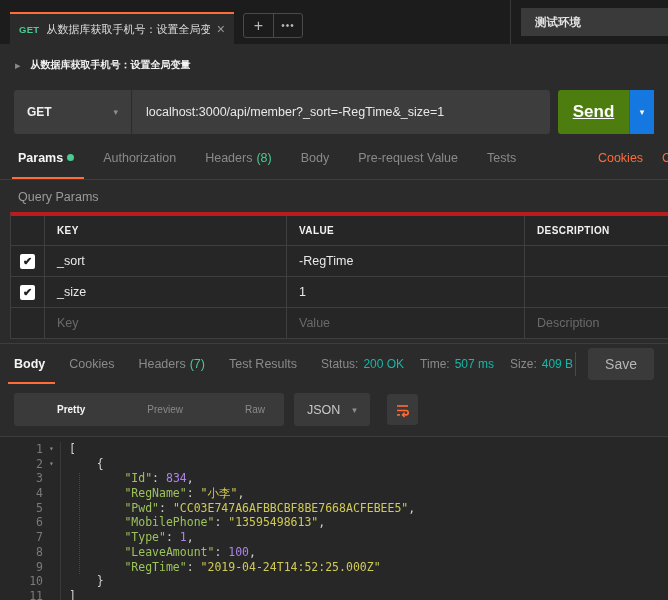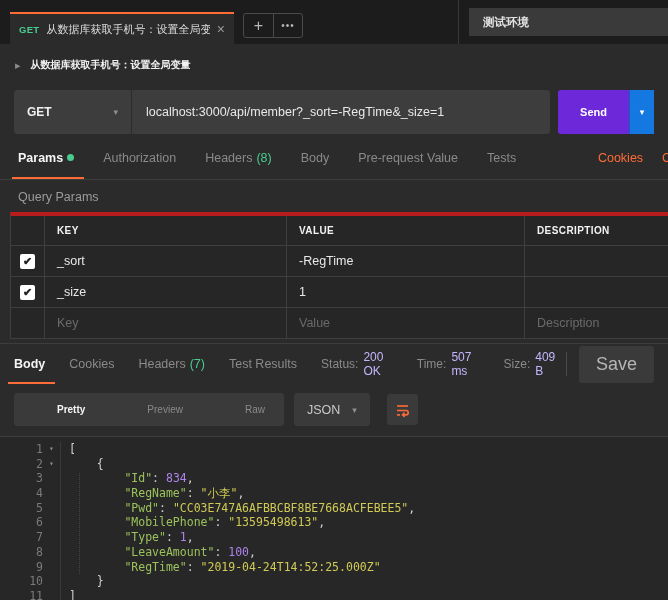--- a/index.html
+++ b/index.html
@@ -15,33 +15,33 @@
     margin-left:10px; width:224px; height:32px; background:#2b2b2b;
     border-top:2px solid #ff6c37; display:flex; align-items:center;
     padding:0 9px; gap:7px; overflow:hidden; flex-shrink:0;
   }
   .tab-method { color:#49cc90; font-size:9.5px; font-weight:bold; letter-spacing:.3px; flex-shrink:0; }
   .tab-title { font-size:11px; color:#dedede; white-space:nowrap; overflow:hidden; flex:1; }
   .tab-close { color:#9a9a9a; font-size:14px; line-height:1; flex-shrink:0; }
   .tab-buttons { display:flex; margin-left:9px; margin-bottom:6px; border:1px solid #4a4a4a; border-radius:3px; }
   .tab-btn { width:29px; height:23px; display:flex; align-items:center; justify-content:center; color:#b8b8b8; font-size:16px; }
   .tab-btn.more { border-left:1px solid #4a4a4a; font-size:10px; letter-spacing:1px; }
-  .env-wrap { position:absolute; right:0; top:0; height:44px; display:flex; align-items:center; border-left:1px solid #383838; padding-left:10px; width:210px; }
+  .env-wrap { position:absolute; right:0; top:0; height:44px; display:flex; align-items:center; border-left:1px solid #383838; padding-left:10px; width:158px; }
   .env-box { background:#3a3a3a; height:28px; flex:1; display:flex; align-items:center; padding:0 14px; font-size:11.5px; color:#e3e3e3; font-weight:bold; }
   
   .name-row { height:42px; display:flex; align-items:center; padding:0 15px; gap:10px; }
   .collapse { color:#8a8a8a; font-size:11px; }
   .req-name { font-weight:bold; font-size:10px; color:#f2f2f2; }
   
   .url-row { display:flex; padding:0 14px; height:44px; margin-top:4px; }
   .method-select { width:118px; background:#3d3d3d; border-radius:3px 0 0 3px; display:flex; align-items:center; justify-content:space-between; padding:0 13px; font-size:12px; font-weight:bold; color:#f0f0f0; border-right:1px solid #2b2b2b; flex-shrink:0; }
   .caret { color:#8f8f8f; font-size:9px; font-weight:normal; }
   .url-input { flex:1; background:#3d3d3d; display:flex; align-items:center; padding:0 14px; font-size:12.5px; color:#e8e8e8; border-radius:0 3px 3px 0; white-space:nowrap; overflow:hidden; }
   .send-group { display:flex; margin-left:8px; flex-shrink:0; }
-  .send-main { width:71px; background:#6d28d9; color:#fff; font-weight:bold; font-size:11px; display:flex; align-items:center; justify-content:center; border-radius:3px 0 0 3px; }
+  .send-main { width:71px; background:#4d7c0f; color:#fff; font-weight:bold; font-size:17px; display:flex; align-items:center; justify-content:center; border-radius:3px 0 0 3px;text-decoration:underline; }
   .send-caret { width:25px; background:#1578e0; border-left:1px solid #1161b8; display:flex; align-items:center; justify-content:center; color:#fff; font-size:9px; }
   
   .req-tabs-row { display:flex; align-items:center; height:44px; padding:0 0 0 18px; margin-top:2px; border-bottom:1px solid #3d3d3d; overflow:hidden; }
   .rtab { font-size:12.5px; color:#8a8a8a; margin-right:29px; height:44px; display:flex; align-items:center; gap:4px; position:relative; white-space:nowrap; }
   .rtab.active { color:#f5f5f5; font-weight:bold; }
   .rtab.active::after { content:""; position:absolute; bottom:0; left:-6px; right:-10px; height:3px; background:#ff6c37; }
   .dot { width:7px; height:7px; border-radius:50%; background:#49cc90; }
   .count { color:#49cc90; }
   .rtab-links { margin-left:auto; display:flex; gap:19px; margin-right:-24px; }
   .rlink { color:#ff6c37; font-size:12.5px; white-space:nowrap; }
@@ -56,23 +56,23 @@
   .col-value { width:238px; }
   .col-desc { flex:1; border-right:none; position:relative; }
   .hcell { font-size:10px; font-weight:bold; color:#f2f2f2; letter-spacing:.4px; }
   .placeholder .cell { color:#6a6a6a; }
   .checkbox { width:15px; height:15px; background:#fff; border-radius:2px; color:#222; font-size:11px; line-height:15px; text-align:center; font-weight:bold; }
   
   .resp-meta { display:flex; align-items:center; height:41px; border-top:1px solid #3d3d3d; margin-top:4px; padding:0 14px; overflow:hidden; }
   .resp-meta .rtab { margin-right:24px; height:41px; }
   .meta-right { margin-left:auto; display:flex; align-items:center; font-size:12px; }
   .meta-label { color:#8a8a8a; margin-right:5px; }
-  .meta-value { color:#c4b5fd; margin-right:16px; }
+  .meta-value { color:#14b8a6; margin-right:16px; }
   .meta-divider { width:1px; height:24px; background:#4a4a4a; margin:0 12px 0 2px; }
-  .save-btn { background:#3a3a3a; color:#b5b5b5; font-size:18px; padding:8px 17px; border-radius:3px; }
+  .save-btn { background:#3a3a3a; color:#b5b5b5; font-size:14px; padding:8px 17px; border-radius:3px; }
   
   .view-row { display:flex; align-items:center; padding:9px 14px 10px; }
   .seg { display:flex; background:#3a3a3a; border-radius:3px; overflow:hidden; height:33px; }
   .seg-item { padding:16px 19px; display:flex; align-items:center; font-size:10px; color:#8a8a8a;margin-left:24px; }
   .seg-item.active { color:#f5f5f5; font-weight:bold; }
   .fmt-select { background:#3a3a3a; border-radius:3px; height:33px; display:flex; align-items:center; gap:12px; padding:0 13px; font-size:12.5px; color:#c9c9c9; margin-left:10px; }
   .wrap-btn { background:#3a3a3a; border-radius:3px; width:31px; height:31px; display:flex; align-items:center; justify-content:center; margin-left:17px; }
   
   .code-area { border-top:1px solid #3d3d3d; background:#272727; height:171px; padding-top:5px; font-family:"DejaVu Sans Mono", monospace; position:relative; overflow:hidden; }
   .code-line { display:flex; height:14.7px; line-height:14.7px; font-size:11.5px; }

